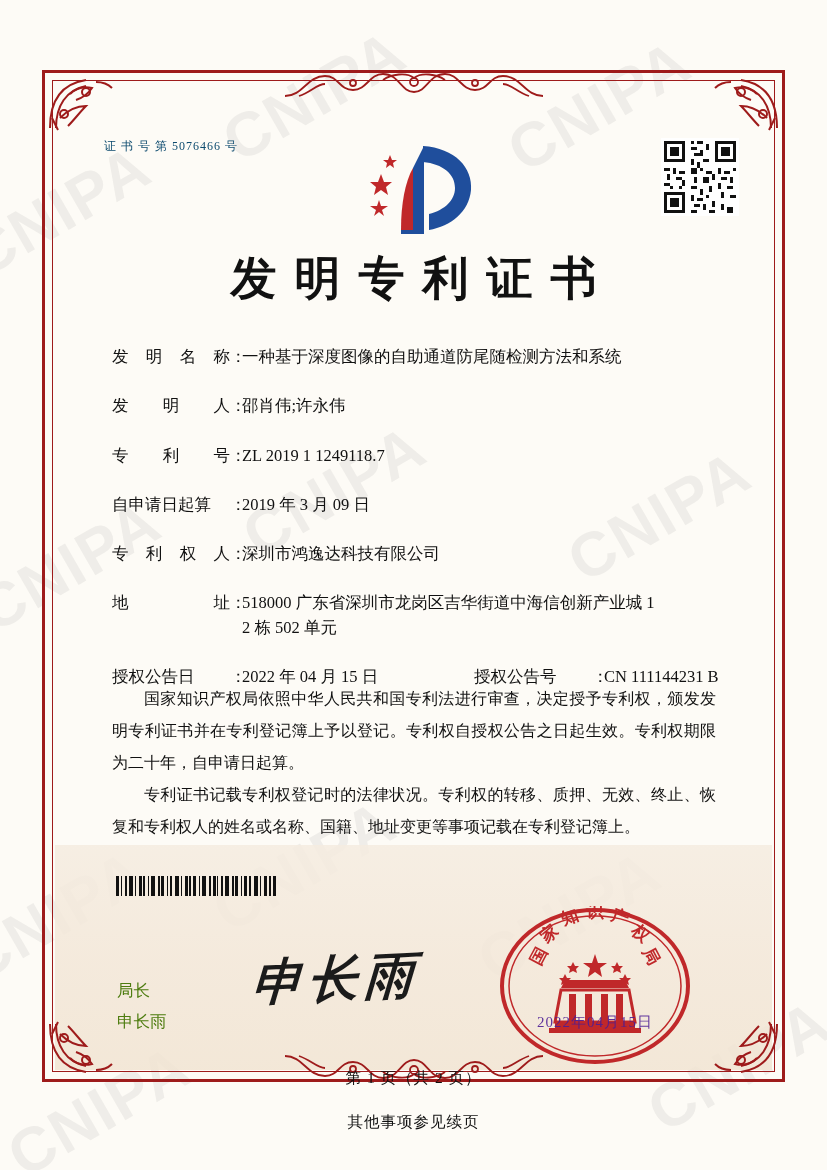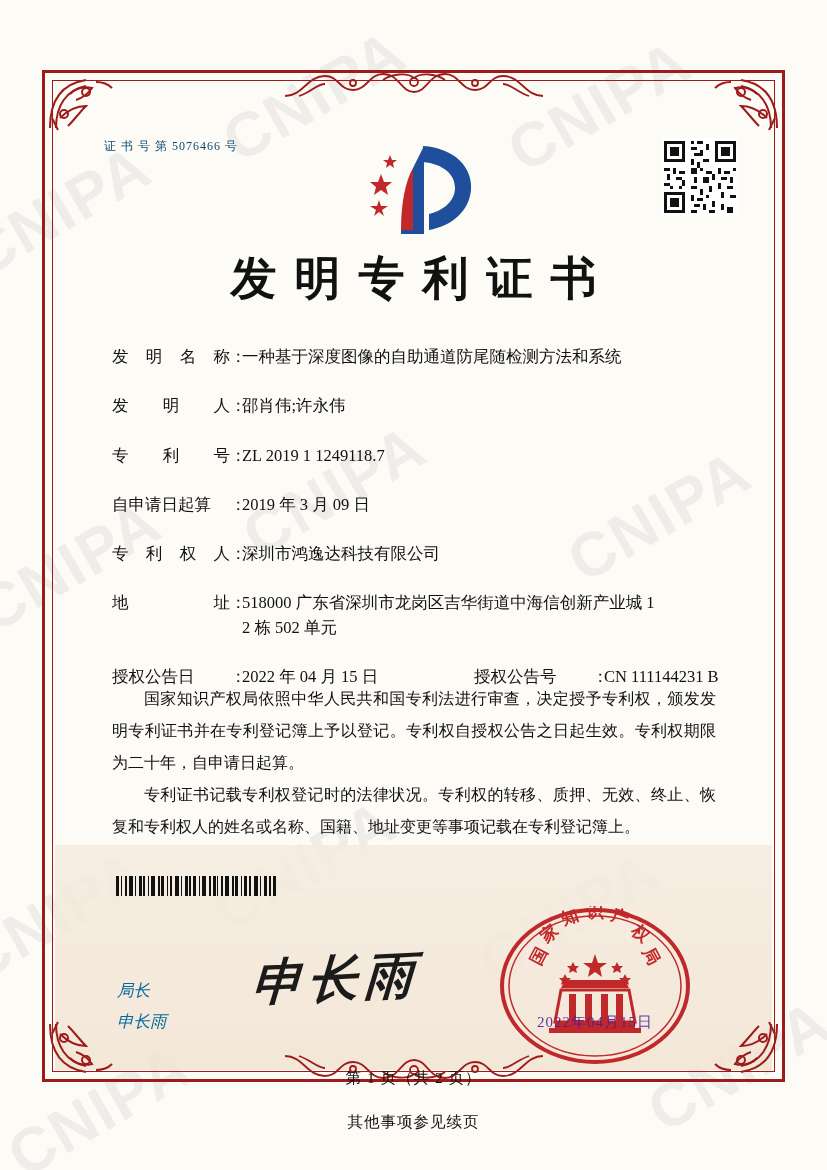--- a/index.html
+++ b/index.html
@@ -200,23 +200,22 @@
     align-items: stretch;
   }
   .barcode i { display:block; height:100%; background:#111; }
 
   
   .sig-labels {
     position: absolute;
     left: 117px;
     top: 975px;
     font-size: 16.5px;
-    color: #0369a1;
+    color: #4d7c0f;
     line-height: 1.9;
-    font-style: italic;
   }
   .sig-script {
     position: absolute;
     left: 252px;
     top: 946px;
     font-size: 50px;
     font-family: "DejaVu Serif", serif;
     font-style: italic;
     font-weight: bold;
     color: #1b1b1b;

